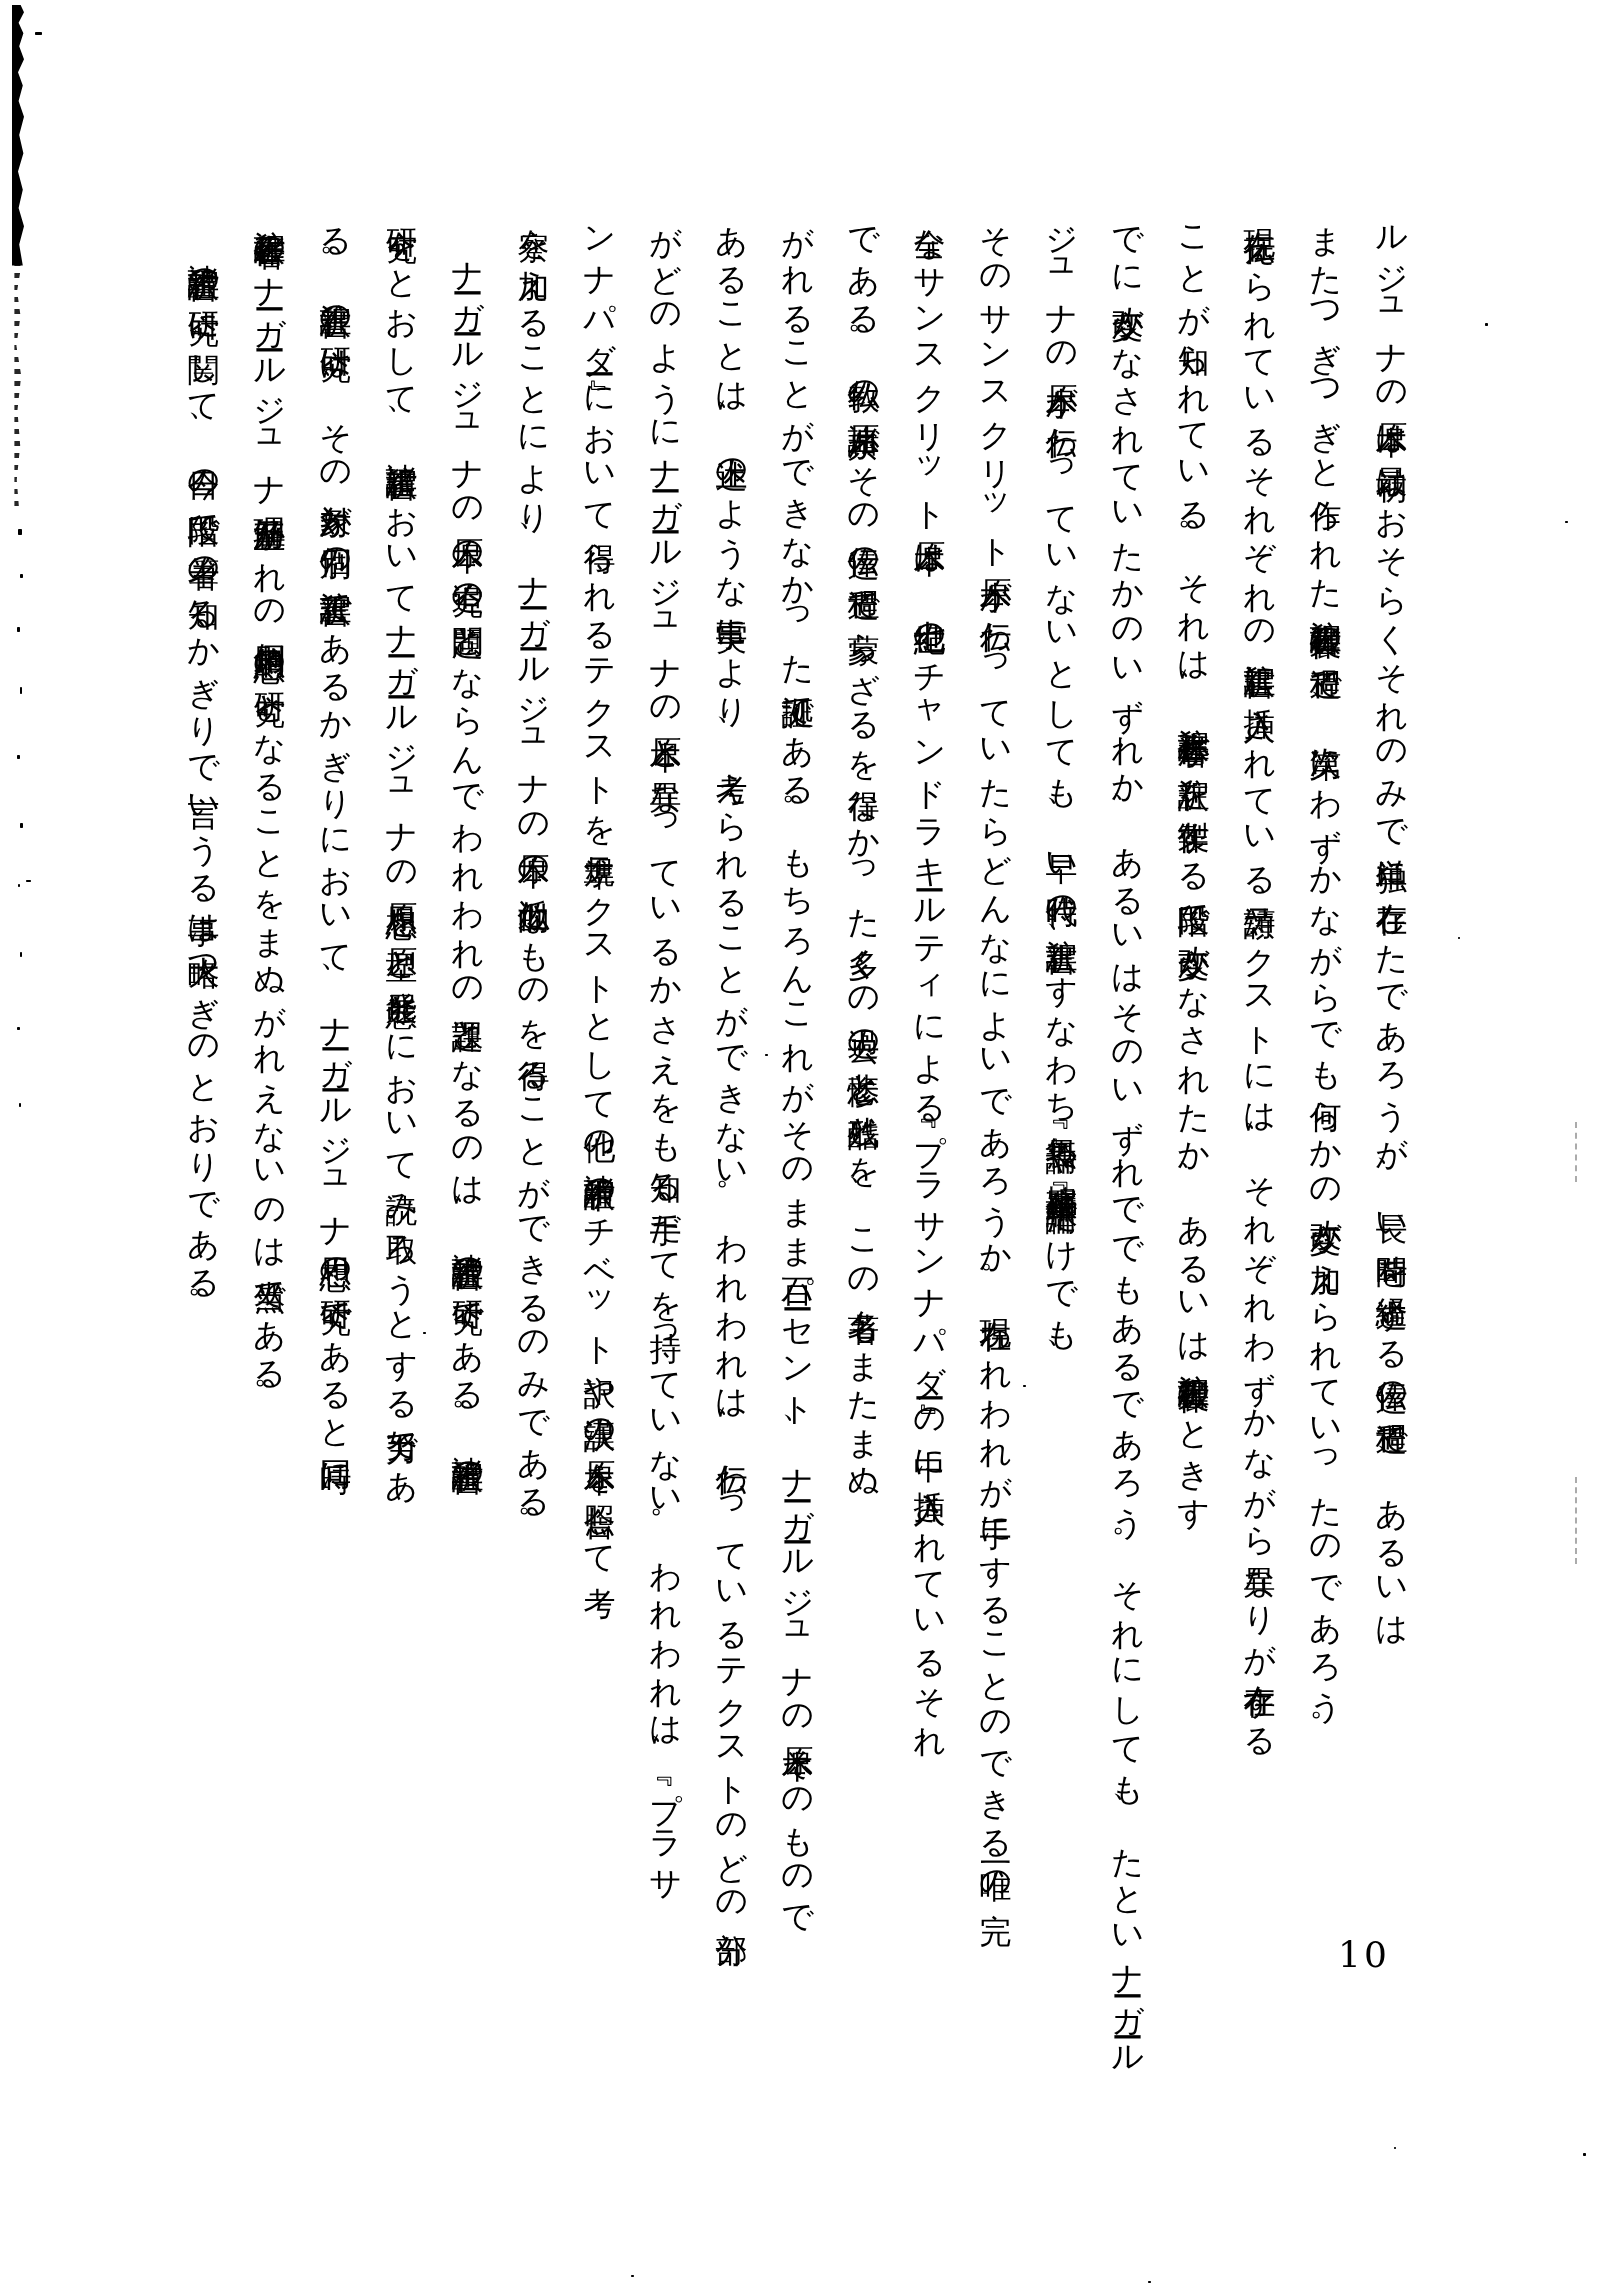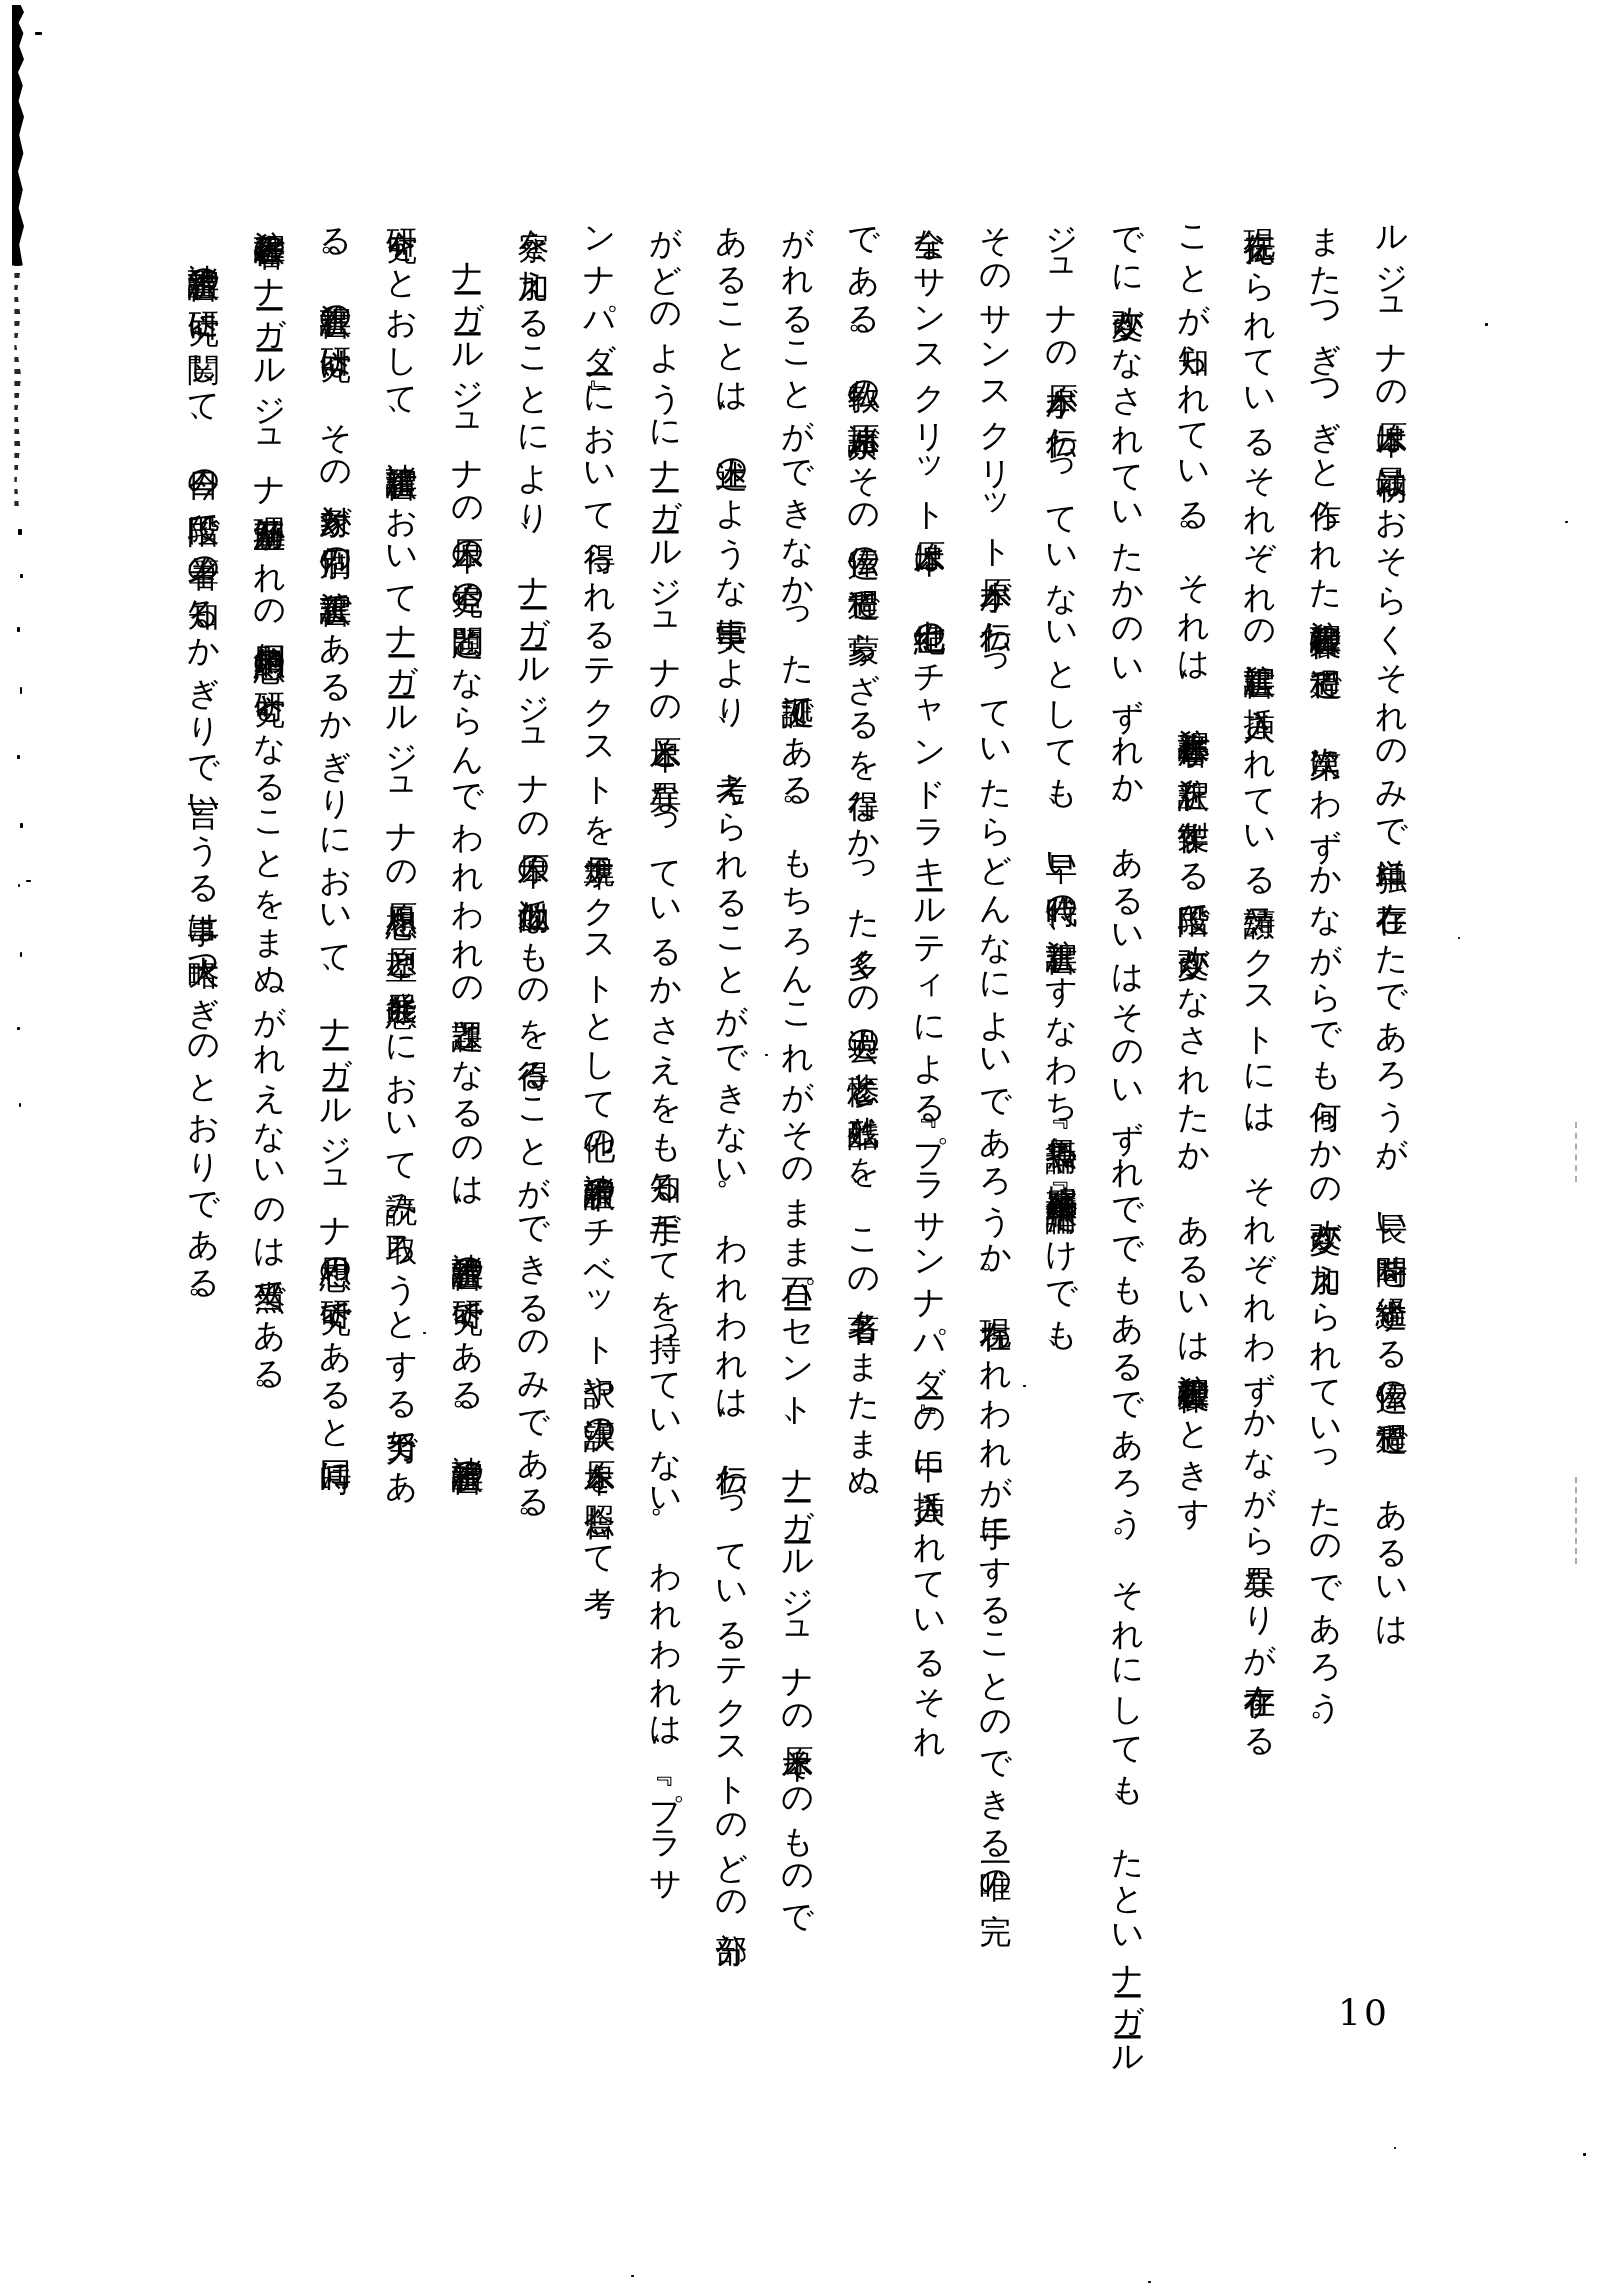--- a/index.html
+++ b/index.html
@@ -30,21 +30,21 @@
   }
   .text-block p {
     margin: 0;
     padding: 0;
     line-height: 66px;   
     white-space: nowrap; 
   }
   .page-number {
     position: absolute;
     left: 1338px;
-    top: 1992px;
+    top: 1934px;
     font-size: 36px;
     letter-spacing: 3px;
     color: #000000;
   }
   
   .edge-streak {
     position: absolute;
     left: 12px;
     top: 4.5px;
     width: 12px;

